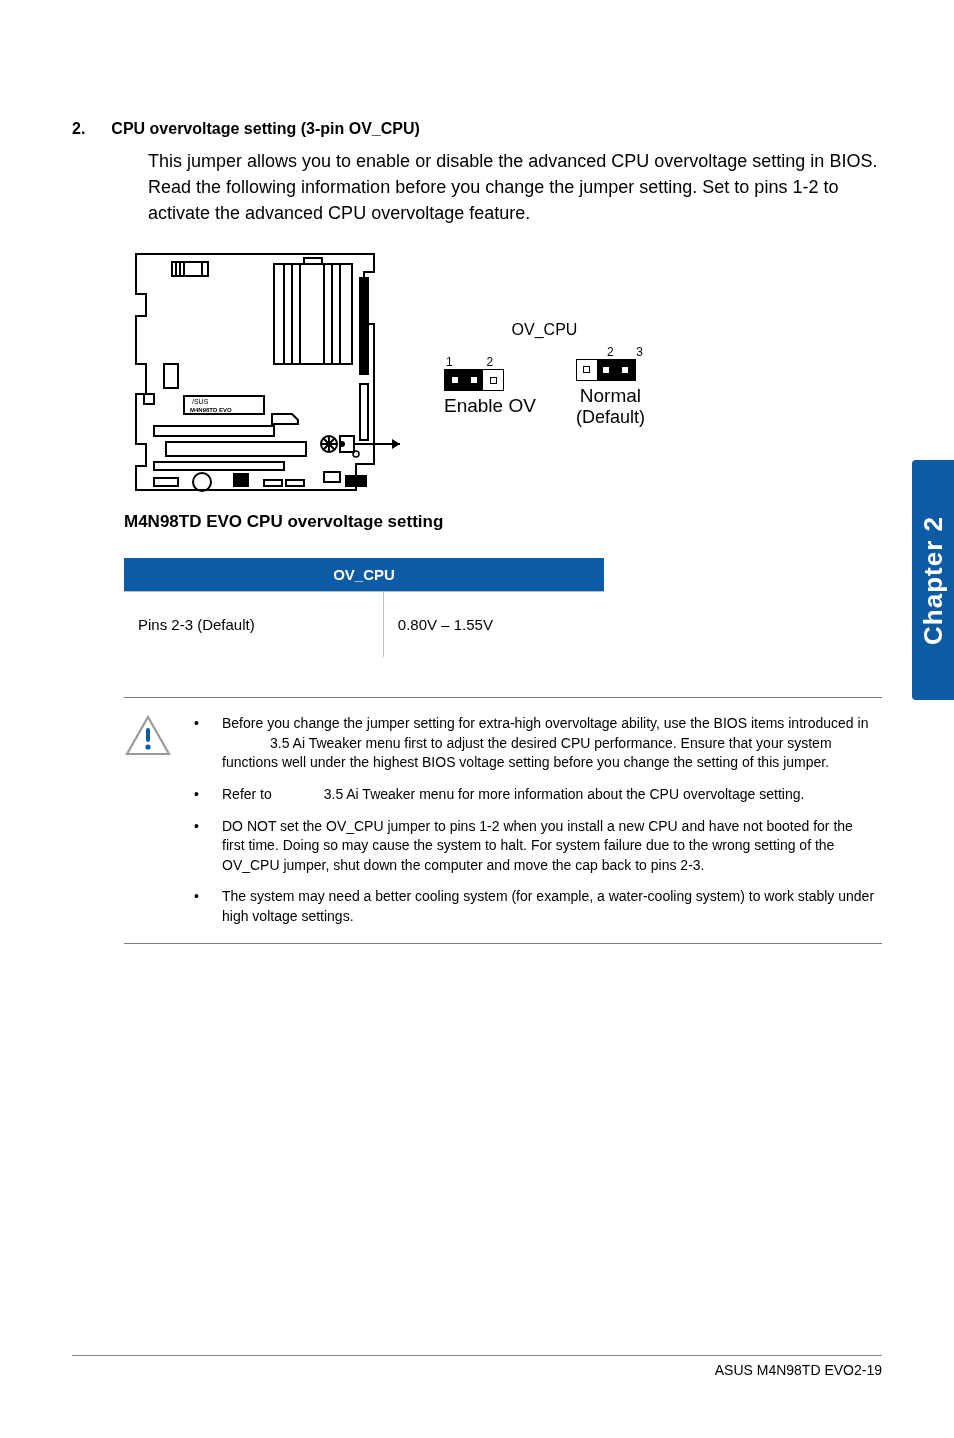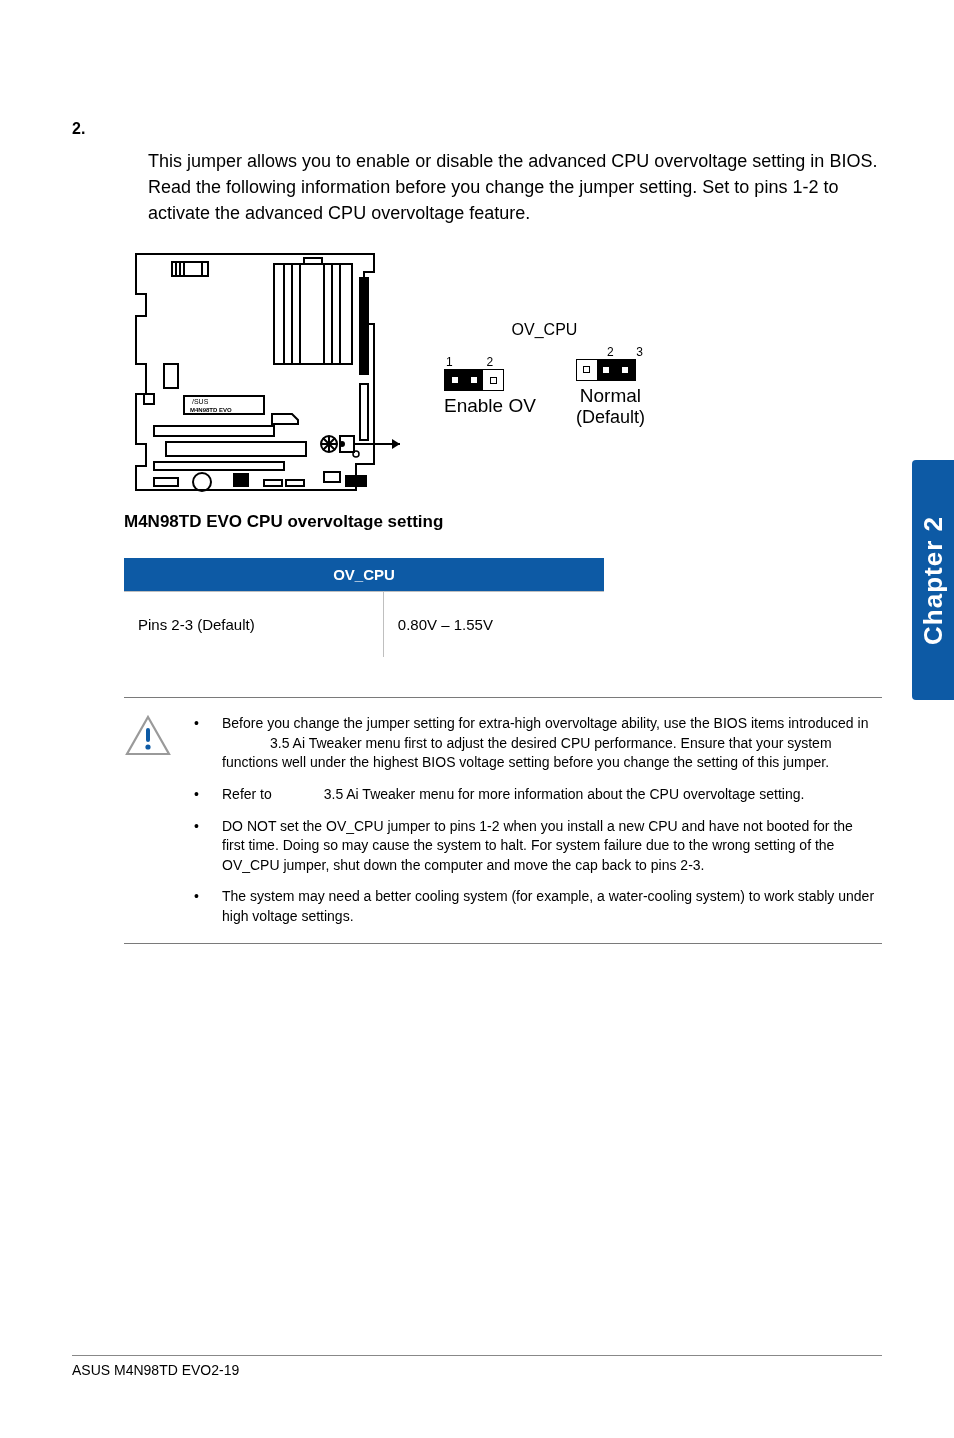--- a/index.html
+++ b/index.html
@@ -47,30 +47,31 @@
   .callout-list li { display: flex; gap: 18px; margin-bottom: 12px; }
   .callout-list li:last-child { margin-bottom: 0; }
   .bullet { flex-shrink: 0; width: 10px; }
   .bold { font-weight: normal; margin-left: 48px; }
 
   
   .side-tab { position: absolute; right: 0; top: 460px; width: 42px; height: 240px; background: #0d5aa5; border-top-left-radius: 4px; border-bottom-left-radius: 4px; display: flex; align-items: center; justify-content: center; }
   .side-tab span { color: #fff; font-weight: bold; font-size: 26px; transform: rotate(-90deg); white-space: nowrap; letter-spacing: 1px; }
 
   
-  .footer { position: absolute; bottom: 60px; left: 72px; right: 72px; display: flex; justify-content: flex-start; border-top: 1px solid #888; padding-top: 6px; font-size: 14px; }
+  .footer { position: absolute; bottom: 60px; left: 72px; right: 72px; display: flex; justify-content: flex-end; border-top: 1px solid #888; padding-top: 6px; font-size: 14px; }
 
 </style>
 </head>
 <body>
 
 <div class="page">
 
   <div class="section-row">
     <div class="section-num">2.</div>
+    <div class="section-title">CPU overvoltage setting (3-pin OV_CPU)</div>
   </div>
 
   <p class="body-text">This jumper allows you to enable or disable the advanced CPU overvoltage setting in BIOS. Read the following information before you change the jumper setting. Set to pins 1-2 to activate the advanced CPU overvoltage feature.</p>
 
   <div class="diagram-wrap">
     <div class="mobo-box">
 
       <svg class="mobo-svg" viewBox="0 0 280 260">
         <g fill="none" stroke="#000" stroke-width="2">
 

